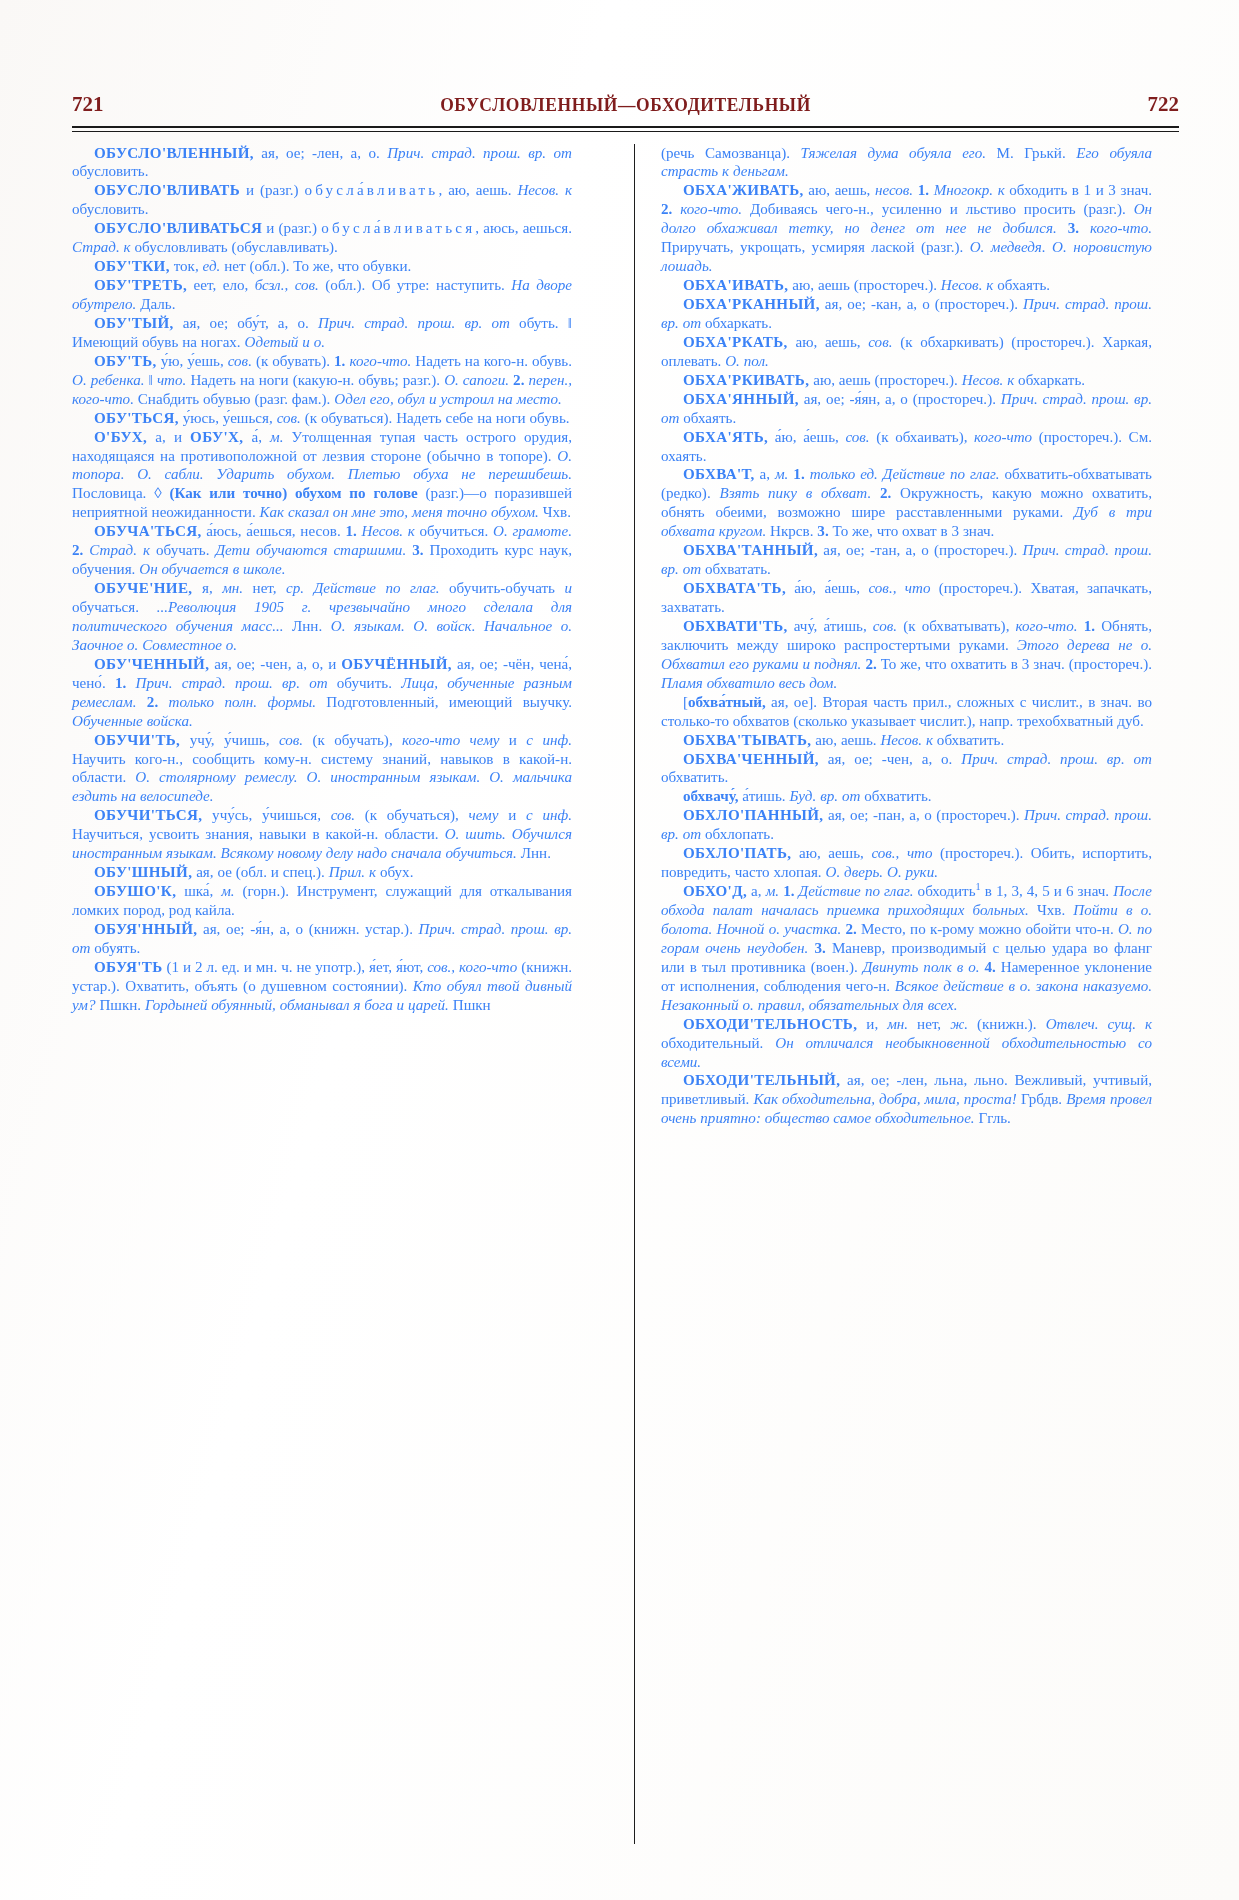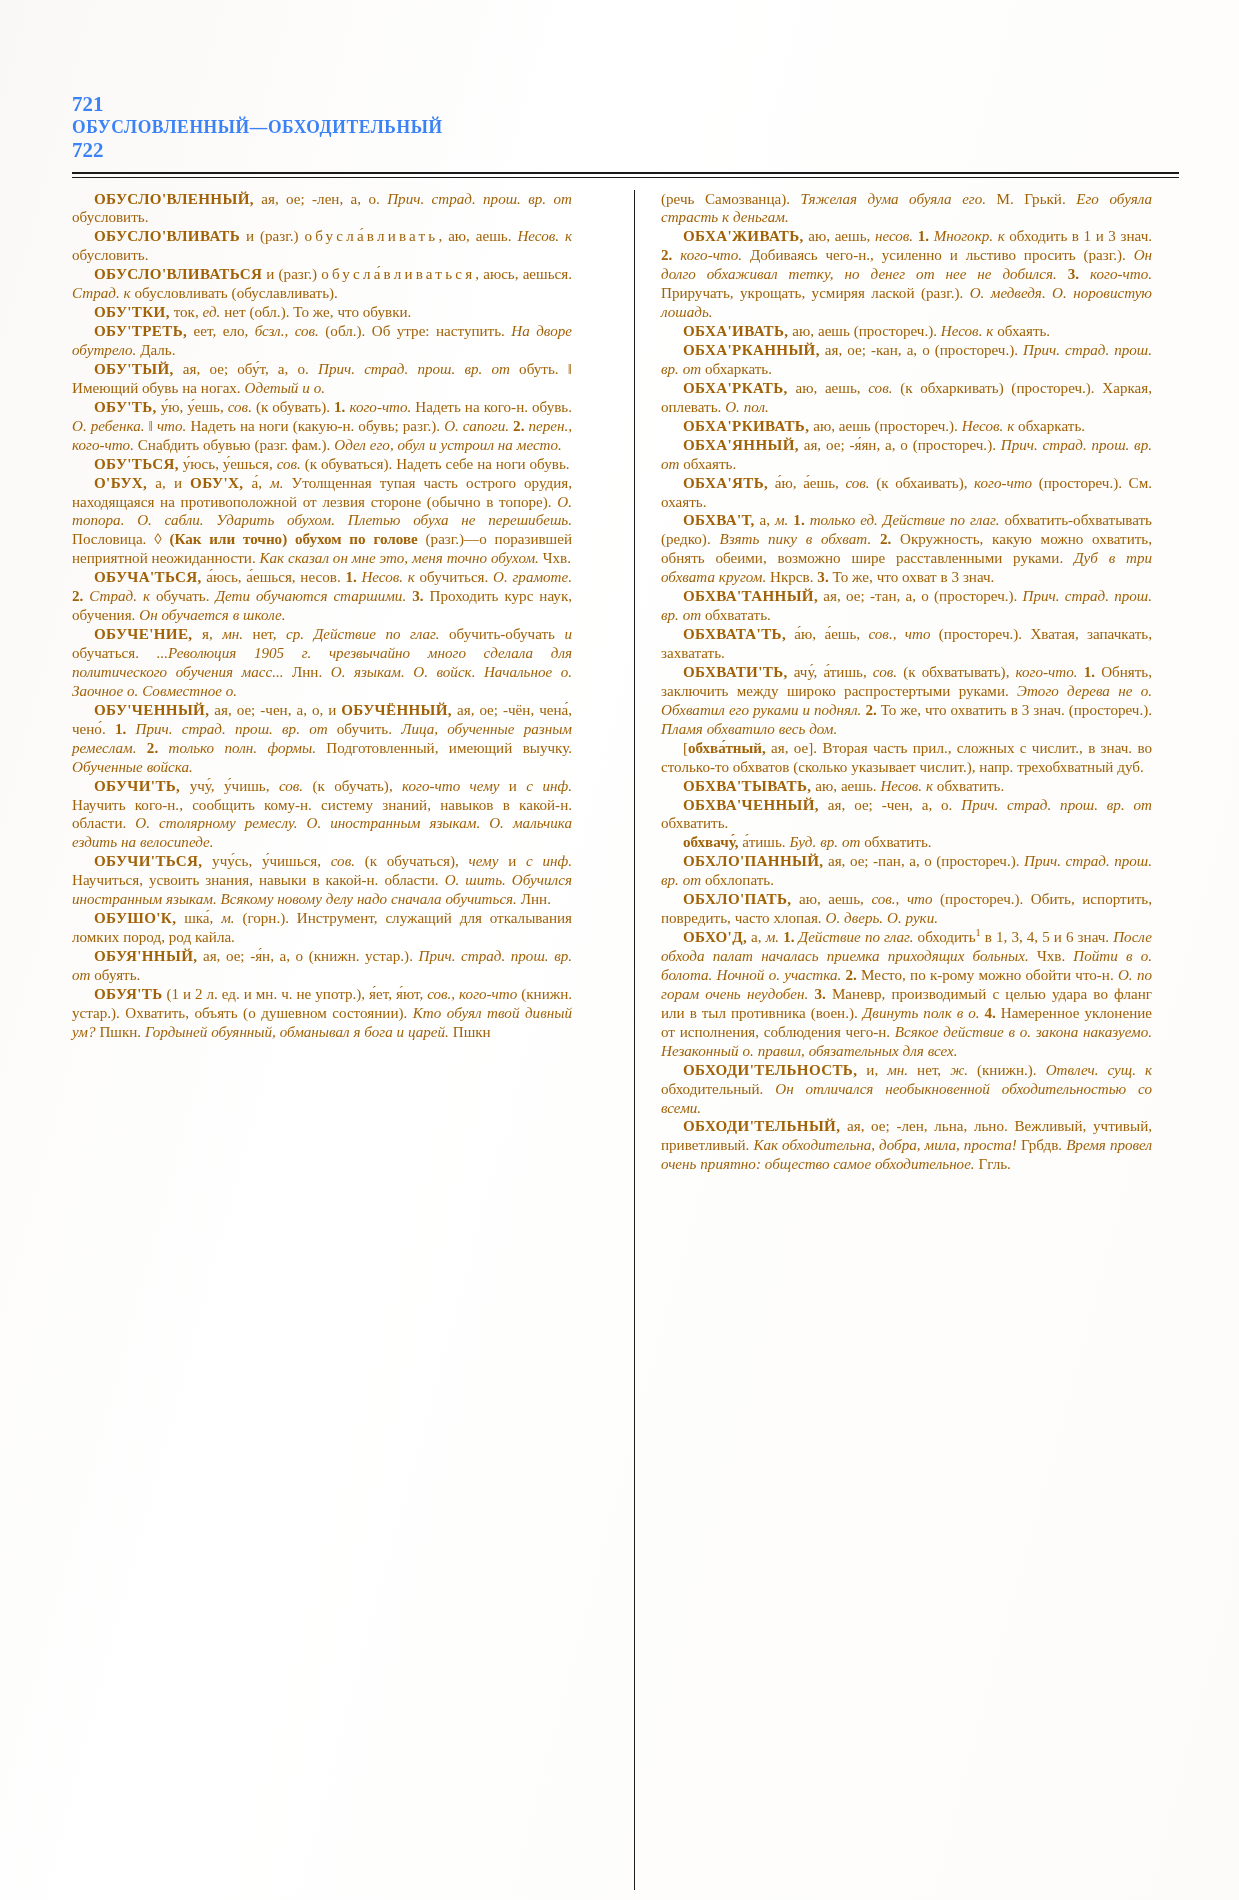--- a/index.html
+++ b/index.html
@@ -33,22 +33,21 @@
     box-sizing: border-box;
     height: 100%;
   }
 
   
   .runhead {
     display: flex;
     align-items: baseline;
     justify-content: space-between;
     font-weight: 700;
-    color: #3b82f6;
-    flex-direction: column;
+    color: #7f1d1d;
   }
   .folio {
     font-size: 21px;
     letter-spacing: 0px;
     font-family: "Liberation Serif", serif;
   }
   .runtitle {
     font-size: 17.5px;
     letter-spacing: 0.6px;
     transform: scaleY(1.05);
@@ -72,21 +71,21 @@
     box-sizing: border-box;
   }
   .col.left  { padding-right: 18px; }
   .col.right { padding-left: 26px; border-left: 1.6px solid #1d1d1d; margin-left: 44px; }
 
   .entry {
     font-size: 15.1px;
     line-height: 1.255;
     text-align: justify;
     text-indent: 22px;
-    color: #a16207;
+    color: #3b82f6;
     margin: 0;
     hyphens: manual;
     word-spacing: 0.1px;
   }
   .entry + .entry { margin-top: 0px; }
 
   
   .hw {
     font-weight: 700;
     letter-spacing: 0.35px;
@@ -142,20 +141,21 @@
         <p class="entry"><span class="hw">ОБУЧА'ТЬСЯ,</span> а́юсь, а́ешься, несов. <span class="num">1.</span> <i>Несов. к</i> обучиться. <i>О. грамоте.</i> <span class="num">2.</span> <i>Страд. к</i> обучать. <i>Дети обучаются старшими.</i> <span class="num">3.</span> Проходить курс наук, обучения. <i>Он обучается в школе.</i></p>
 
         <p class="entry"><span class="hw">ОБУЧЕ'НИЕ,</span> я, <i>мн.</i> нет, <i>ср. Действие по глаг.</i> обучить-обучать <i>и</i> обучаться. <i>...Революция 1905 г. чрезвычайно много сделала для политического обучения масс...</i> Лнн. <i>О. языкам. О. войск. Начальное о. Заочное о. Совместное о.</i></p>
 
         <p class="entry"><span class="hw">ОБУ'ЧЕННЫЙ,</span> ая, ое; -чен, а, о, и <span class="hw">ОБУЧЁННЫЙ,</span> ая, ое; -чён, чена́, чено́. <span class="num">1.</span> <i>Прич. страд. прош. вр. от</i> обучить. <i>Лица, обученные разным ремеслам.</i> <span class="num">2.</span> <i>только полн. формы.</i> Подготовленный, имеющий выучку. <i>Обученные войска.</i></p>
 
         <p class="entry"><span class="hw">ОБУЧИ'ТЬ,</span> учу́, у́чишь, <i>сов.</i> (к обучать), <i>кого-что чему</i> и <i>с инф.</i> Научить кого-н., сообщить кому-н. систему знаний, навыков в какой-н. области. <i>О. столярному ремеслу. О. иностранным языкам. О. мальчика ездить на велосипеде.</i></p>
 
         <p class="entry"><span class="hw">ОБУЧИ'ТЬСЯ,</span> учу́сь, у́чишься, <i>сов.</i> (к обучаться), <i>чему</i> и <i>с инф.</i> Научиться, усвоить знания, навыки в какой-н. области. <i>О. шить. Обучился иностранным языкам. Всякому новому делу надо сначала обучиться.</i> Лнн.</p>
 
+        <p class="entry"><span class="hw">ОБУ'ШНЫЙ,</span> ая, ое (обл. и спец.). <i>Прил. к</i> обух.</p>
 
         <p class="entry"><span class="hw">ОБУШО'К,</span> шка́, <i>м.</i> (горн.). Инструмент, служащий для откалывания ломких пород, род кайла.</p>
 
         <p class="entry"><span class="hw">ОБУЯ'ННЫЙ,</span> ая, ое; -я́н, а, о (книжн. устар.). <i>Прич. страд. прош. вр. от</i> обуять.</p>
 
         <p class="entry"><span class="hw">ОБУЯ'ТЬ</span> (1 и 2 л. ед. и мн. ч. не употр.), я́ет, я́ют, <i>сов., кого-что</i> (книжн. устар.). Охватить, объять (о душевном состоянии). <i>Кто обуял твой дивный ум?</i> Пшкн. <i>Гордыней обуянный, обманывал я бога и царей.</i> Пшкн</p>
 
       </div>
 
       <div class="col right">

